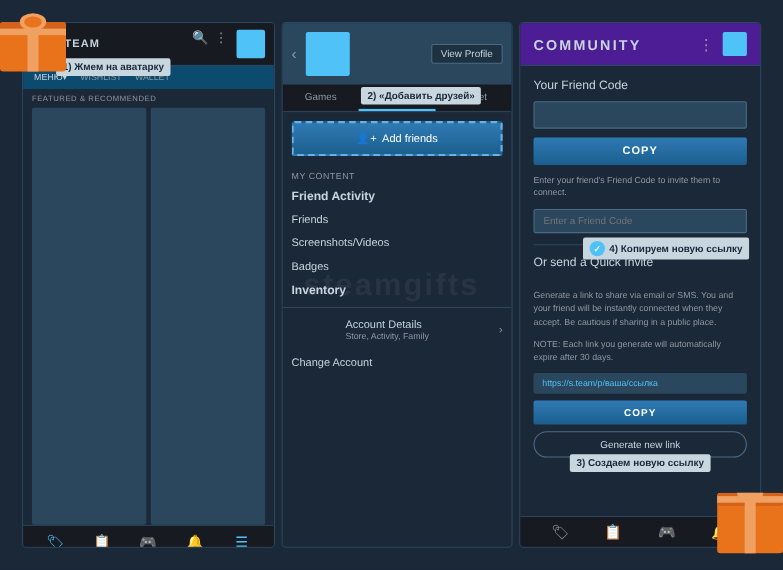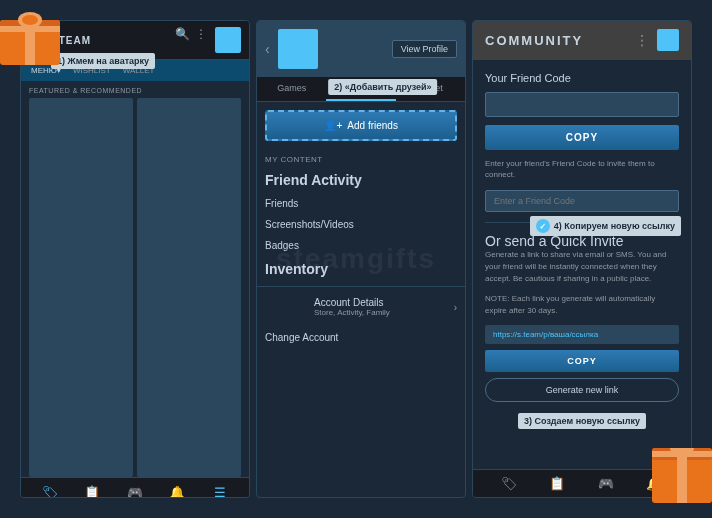--- a/index.html
+++ b/index.html
@@ -273,21 +273,21 @@
       color: #c6d4df;
       font-size: 10px;
       cursor: pointer;
       display: flex;
       align-items: center;
       justify-content: space-between;
     }
 
     .menu-item.bold {
       font-weight: bold;
-      font-size: 14px;
+      font-size: 11px;
     }
 
     .menu-arrow {
       color: #8f98a0;
       font-size: 10px;
     }
 
     .account-section {
       border-top: 1px solid #2a475e;
       margin-top: 4px;
@@ -312,21 +312,21 @@
     .right-panel {
       flex: 1;
       background: #1b2838;
       border: 1px solid #2a475e;
       border-radius: 4px;
       overflow: hidden;
       position: relative;
     }
 
     .community-header {
-      background: #404040;
+      background: #4c1d95;
       padding: 8px 12px;
       display: flex;
       align-items: center;
       justify-content: space-between;
       border-bottom: 1px solid #2a475e;
       gap: 36px;
     }
 
     .community-title {
       color: #c6d4df;
@@ -407,22 +407,22 @@
     }
 
     .divider {
       border: none;
       border-top: 1px solid #2a475e;
       margin-bottom: 10px;
     }
 
     .quick-invite-title {
       color: #c6d4df;
-      font-size: 14px;
-      margin-bottom: 0;
+      font-size: 11px;
+      margin-bottom: 18px;
     }
 
     .quick-invite-desc {
       color: #8f98a0;
       font-size: 8px;
       line-height: 1.5;
       margin-bottom: 8px;
     }
 
     .tooltip-4 {

